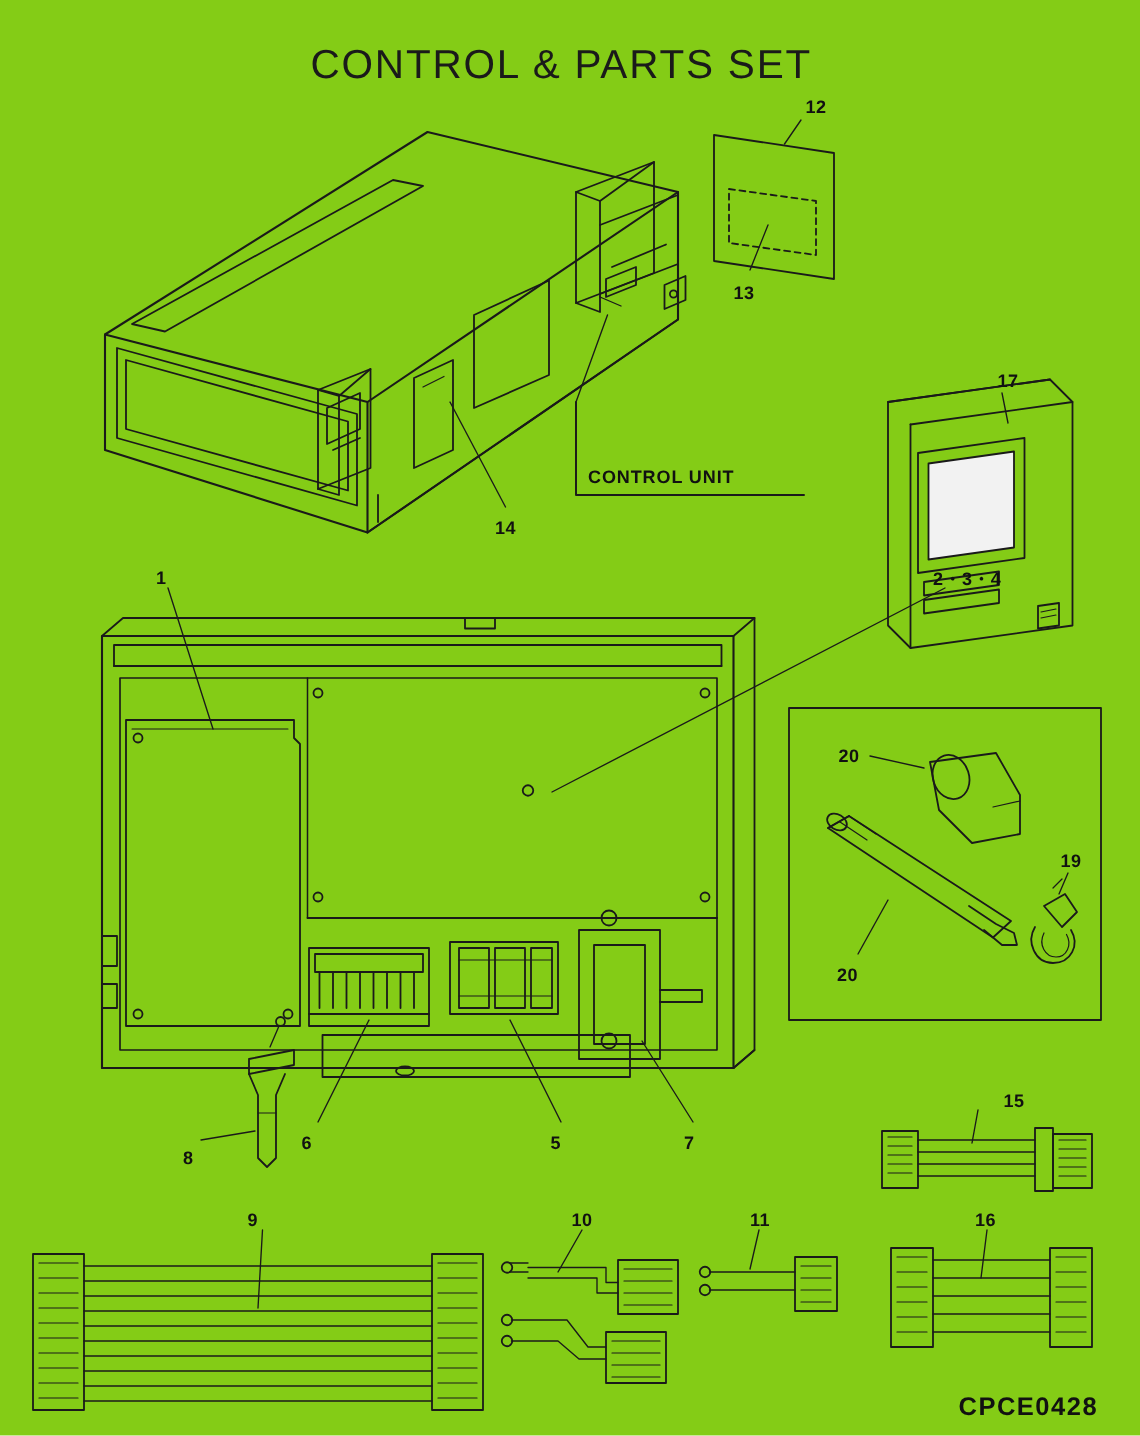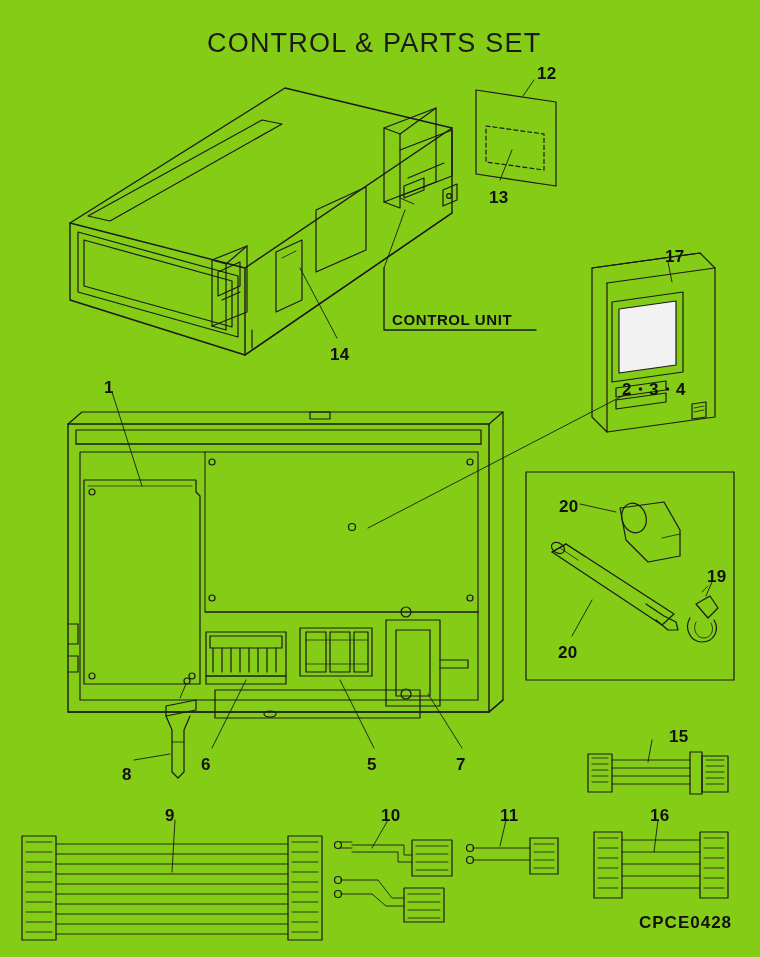--- a/index.html
+++ b/index.html
@@ -19,52 +19,53 @@
   #artwork {
     position: absolute;
     left: 0;
     top: 0;
     width: 760px;
     height: 957px;
   }
   .label {
     position: absolute;
     font-family: "Liberation Sans", sans-serif;
-    font-size: 17px;
+    font-size: 12px;
     font-weight: bold;
     color: #111111;
     white-space: nowrap;
     letter-spacing: 0.3px;
   }
   .title {
     position: absolute;
     font-family: "Liberation Sans", sans-serif;
     font-size: 27px;
     font-weight: 400;
     letter-spacing: 1.2px;
     color: #1a1a1a;
     white-space: nowrap;
   }
   .boxlabel {
     position: absolute;
     font-family: "Liberation Sans", sans-serif;
-    font-size: 15px;
+    font-size: 12px;
     font-weight: 600;
     letter-spacing: 0.6px;
     color: #111111;
     white-space: nowrap;
   }
   .code {
     position: absolute;
     font-family: "Liberation Sans", sans-serif;
     font-size: 17px;
     font-weight: 600;
     letter-spacing: 1px;
     color: #111111;
     white-space: nowrap;
+    margin-top: 15px;
   }
 </style>
 </head>
 <body>
 
 <div id="page">
 
   <svg id="artwork" viewBox="0 0 760 957" xmlns="http://www.w3.org/2000/svg">
     <g fill="none" stroke="#1a1a1a" stroke-width="1.2" stroke-linejoin="round" stroke-linecap="round">
 

